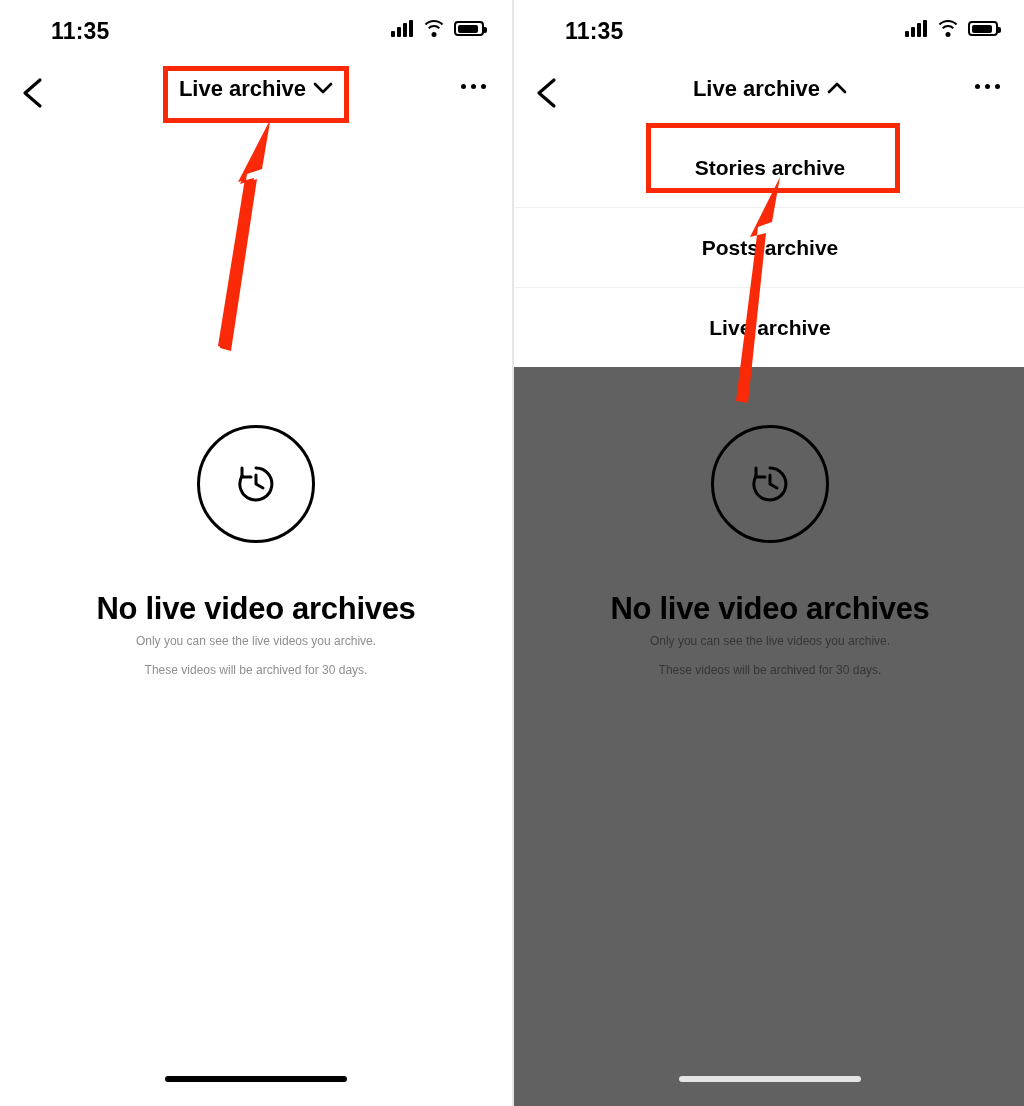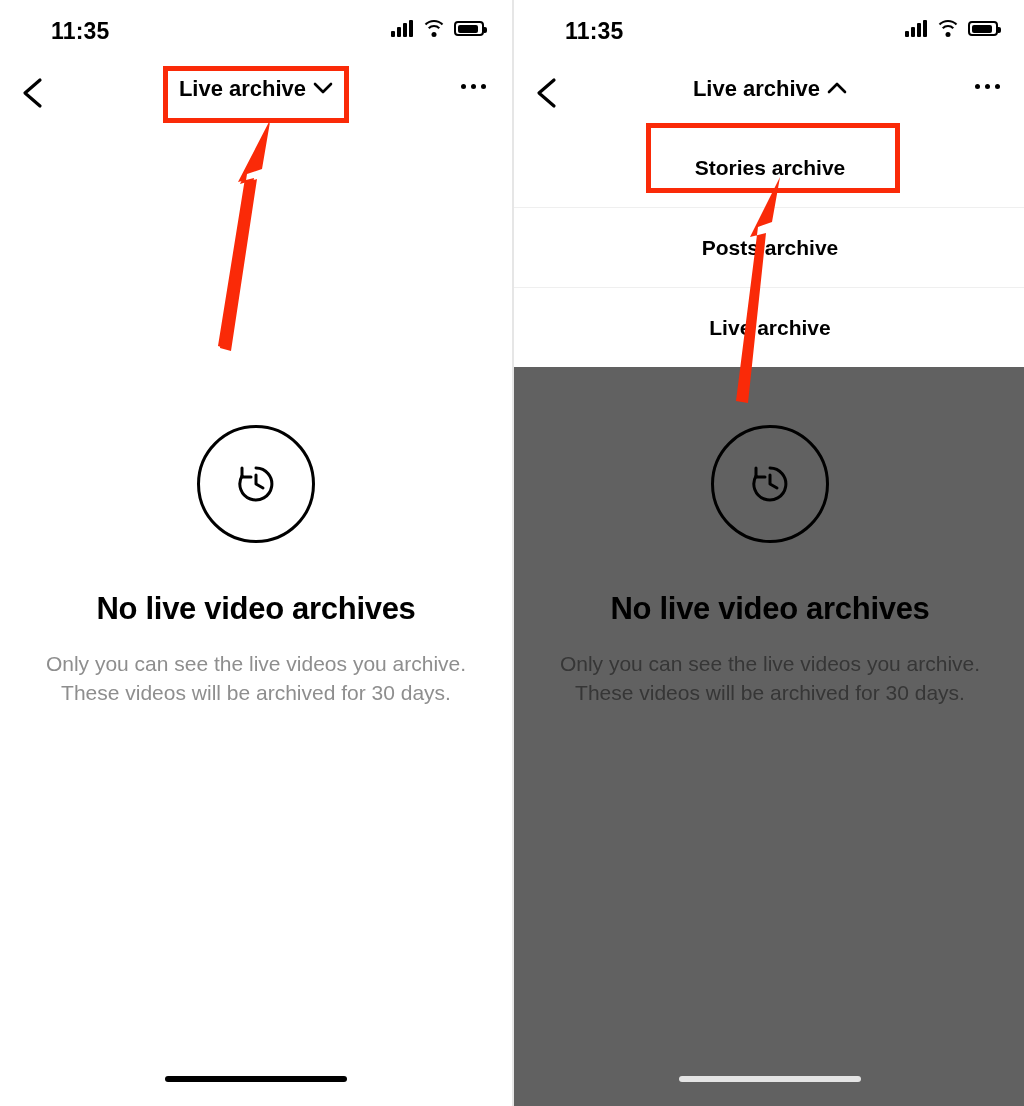--- a/index.html
+++ b/index.html
@@ -183,25 +183,24 @@
     border-radius: 50%;
     margin: 0 auto 48px;
     position: relative;
     box-sizing: border-box;
   }
   .clock-circle svg { position: absolute; left: 50%; top: 50%; transform: translate(-50%, -50%); }
   .empty-title {
     font-size: 31px;
     font-weight: bold;
     color: #000;
-    margin-bottom: 22px;
     letter-spacing: -0.3px;
   }
   .empty-sub {
-    font-size: 21px;
+    font-size: 12px;
     color: #8e8e8e;
     line-height: 29px;
   }
 
   
   .home-indicator {
     position: absolute;
     bottom: 24px;
     left: 50%;
     transform: translateX(-50%);

